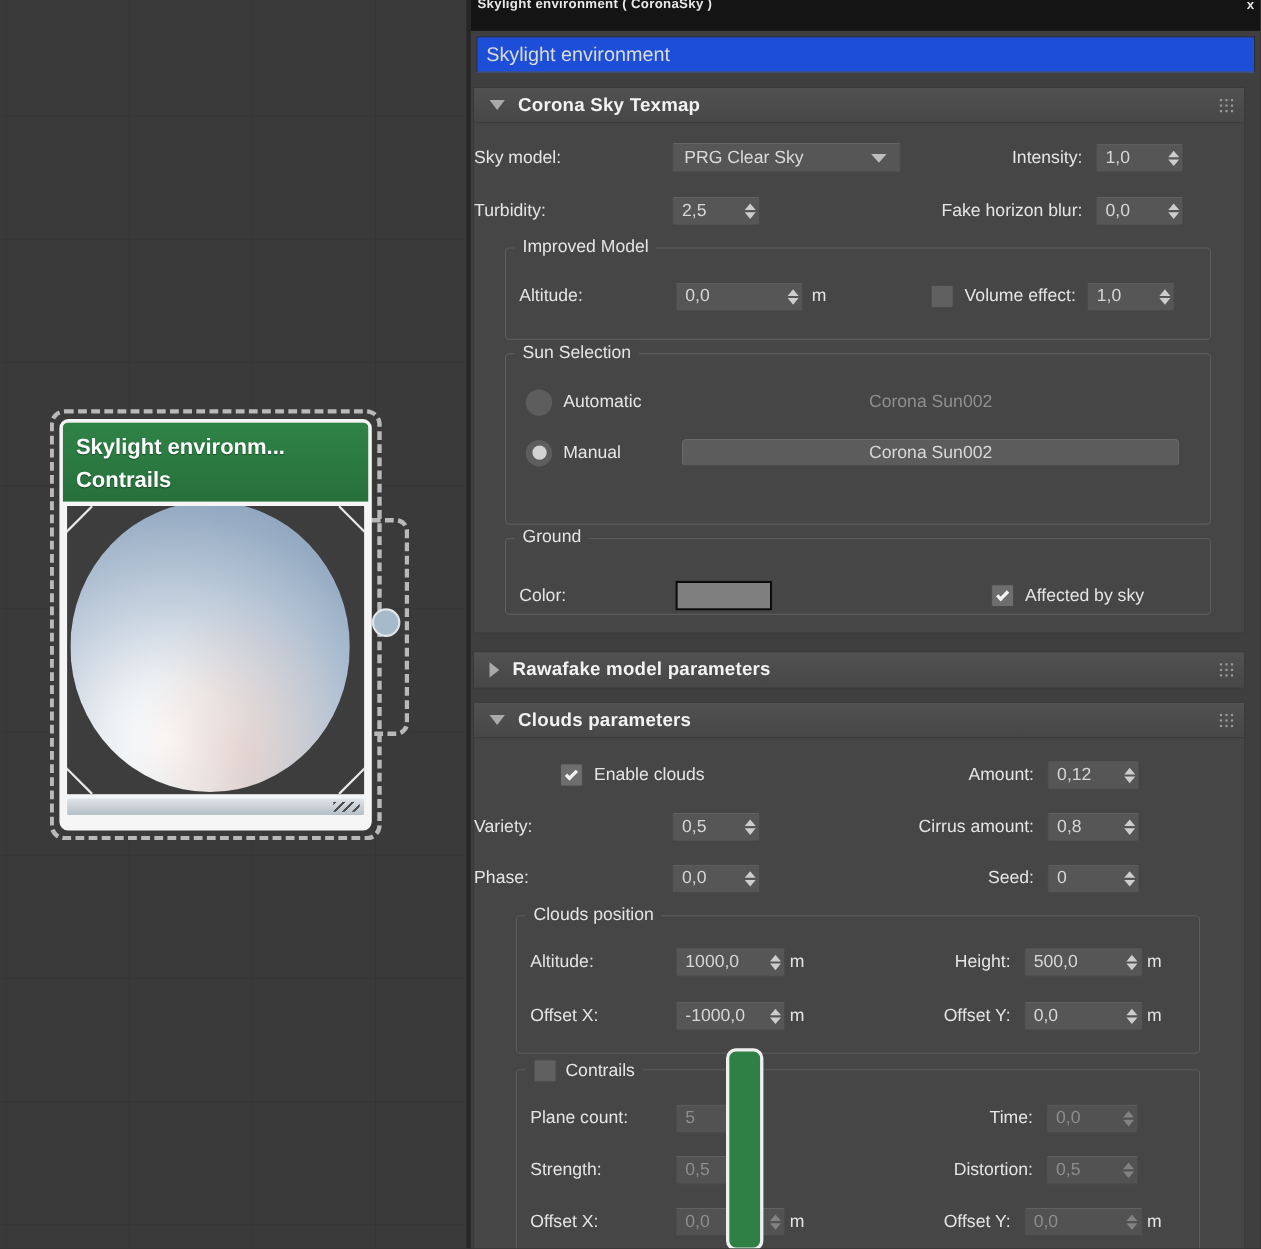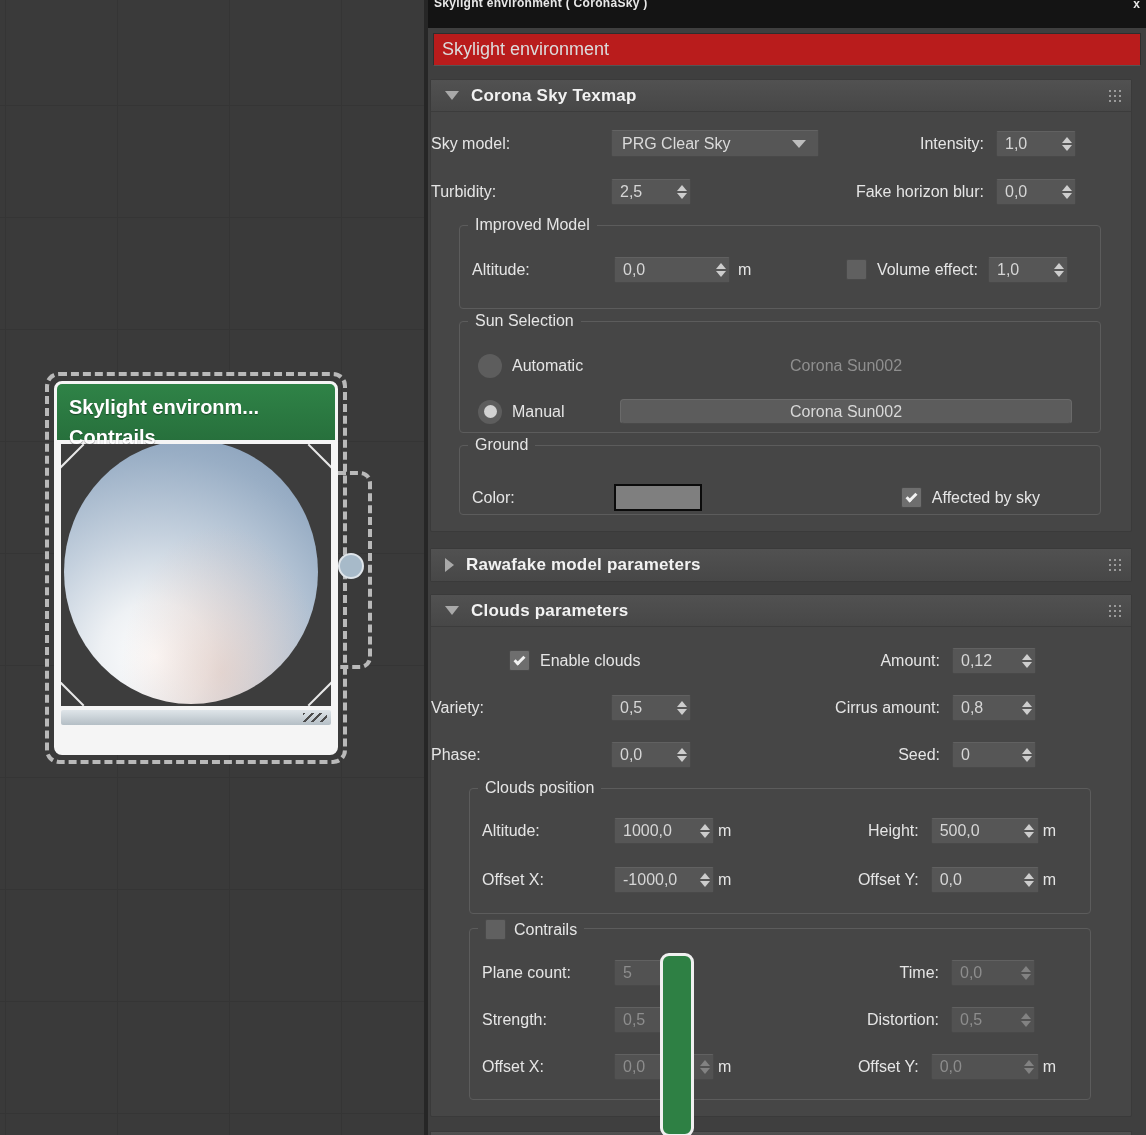--- a/index.html
+++ b/index.html
@@ -9,21 +9,21 @@
   
   .canvas { position:absolute; left:0; top:0; width:424px; height:1135px; background-color:#3a3a3a;
     background-image: linear-gradient(#353535 1px, transparent 1px), linear-gradient(90deg,#353535 1px, transparent 1px);
     background-size:112px 112px; background-position:5px 105px; }
   .divider { position:absolute; left:424px; top:0; width:4px; height:1135px; background:#262626; }
 
   .node-sel { position:absolute; left:45px; top:372px; width:302px; height:392px;
     border:4px dashed #b9b9b9; border-radius:14px; padding:5px; z-index:2; }
   .node { position:relative; width:100%; height:100%; border:3px solid #f5f5f5; border-radius:8px;
     background:#f5f5f5; overflow:hidden; }
-  .node-header { height:56px; background:linear-gradient(#2f8347,#27703c); padding:8px 0 0 12px; }
+  .node-header { height:72px; background:linear-gradient(#2f8347,#27703c); padding:8px 0 0 12px; }
   .node-header .l1, .node-header .l2 { color:#fff; font-weight:bold; font-size:20px; line-height:30px;
     text-shadow:0 1px 1px rgba(0,0,0,.4); white-space:nowrap; }
   .node-preview { position:relative; margin:4px 4px 0 4px; height:262px; background:#3d3d3d; overflow:hidden; }
   .sphere { position:absolute; left:3px; top:-4px; width:254px; height:264px; border-radius:50%;
     background:
       radial-gradient(ellipse at 62% 88%, rgba(222,178,160,0.40), rgba(222,178,160,0) 45%),
       radial-gradient(circle at 36% 82%, #fefefe 0%, #eef1f4 20%, #c5d1de 45%, #99aec5 75%, #8098b4 100%); }
   .mark { position:absolute; width:36px; height:2px; background:#e9e9e9; }
   .mark.tl { top:12px; left:-8px; transform:rotate(-45deg); }
   .mark.tr { top:12px; right:-8px; transform:rotate(45deg); }
@@ -39,21 +39,21 @@
     background:#2e8044; border:3px solid #f0f0f0; border-radius:9px; z-index:1; }
   .socket { position:absolute; left:338px; top:553px; width:26px; height:26px; border-radius:50%;
     background:#a7bac9; border:2px solid #dfe5ea; z-index:3; }
 
   
   .panel { position:absolute; left:428px; top:0; width:718px; height:1135px; background:#3f3f3f; }
   .titlebar { position:relative; height:28px; background:#141414; overflow:hidden; }
   .titlebar .t { position:absolute; left:6px; top:-4px; color:#e8e8e8; font-size:12px; font-weight:bold; letter-spacing:.3px; }
   .titlebar .x { position:absolute; right:6px; top:-3px; color:#e8e8e8; font-size:12px; font-weight:bold; cursor:default; }
   .name-row { margin:5px 5px 0 5px; }
-  .name-input { width:100%; height:33px; background:#b91c1c; border:1px solid #2e2e2e; border-bottom-color:#555;
+  .name-input { width:100%; height:33px; background:#1d4ed8; border:1px solid #2e2e2e; border-bottom-color:#555;
     color:#dcdcdc; font-size:18px; font-family:"Liberation Sans",sans-serif; padding:0 8px; outline:none; }
 
   .rollout { margin:0 14px 0 2px; background:#464646; border:1px solid #3a3a3a; border-radius:2px; }
   .ro-head { position:relative; display:flex; align-items:center; height:32px;
     background:linear-gradient(#515151,#474747); border-bottom:1px solid #3c3c3c; padding:0 10px 0 14px; cursor:default; }
   .ro-title { color:#f2f2f2; font-weight:bold; font-size:17px; margin-left:12px; letter-spacing:.2px; }
   .arr-down { width:0; height:0; border-left:7px solid transparent; border-right:7px solid transparent; border-top:9px solid #a9a9a9; }
   .arr-right { width:0; height:0; border-top:7px solid transparent; border-bottom:7px solid transparent; border-left:9px solid #a9a9a9; }
   .grip { margin-left:auto; width:12px; height:12px; position:relative; }
   .grip i { position:absolute; width:2px; height:2px; background:#9a9a9a;
@@ -210,21 +210,21 @@
             <span class="spin" style="width:80px">
               <span class="v">1,0</span>
               <span class="btns">
                   <i class="tri-up"></i>
                   <i class="tri-dn"></i>
                 </span>
             </span>
           </div>
         </div>
 
-        <div class="grp" style="margin:12px 30px 0 28px;height:112px">
+        <div class="grp" style="margin:12px 30px 0 28px;height:156px">
           <span class="grp-title">Sun Selection</span>
           <div class="row" style="padding:0 16px 0 6px;margin-top:6px">
             <span class="radio"></span>
             <span class="lbl" style="padding-left:10px">Automatic</span>
             <span class="ghost" style="margin-left:auto;width:452px">Corona Sun002</span>
           </div>
           <div class="row" style="padding:0 16px 0 6px;margin-top:19px">
             <span class="radio">
                 <i class="dot"></i>
               </span>

